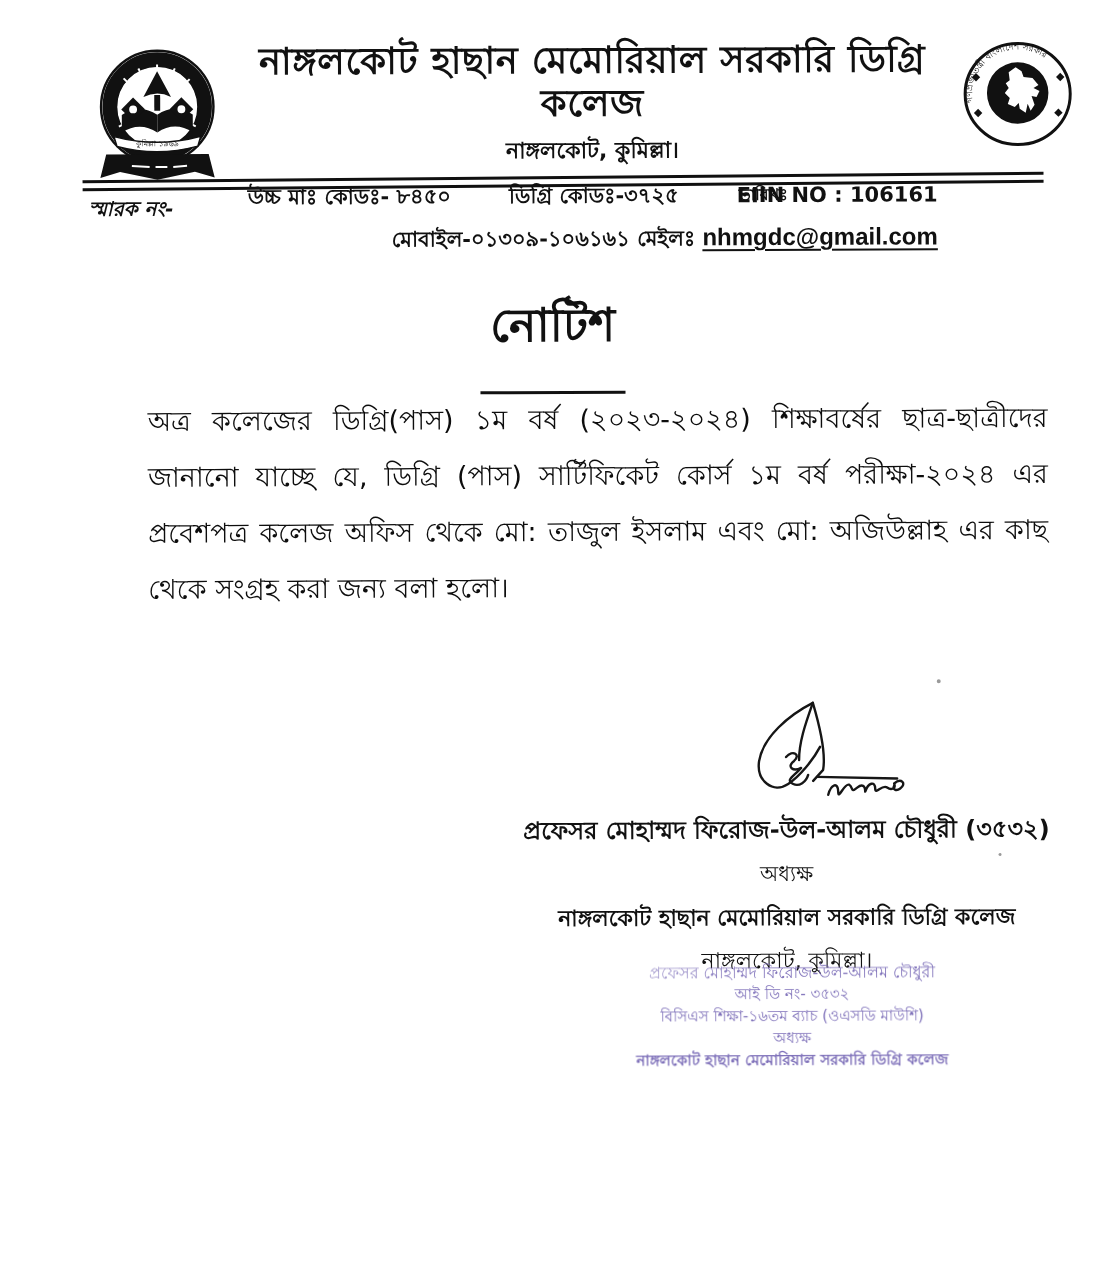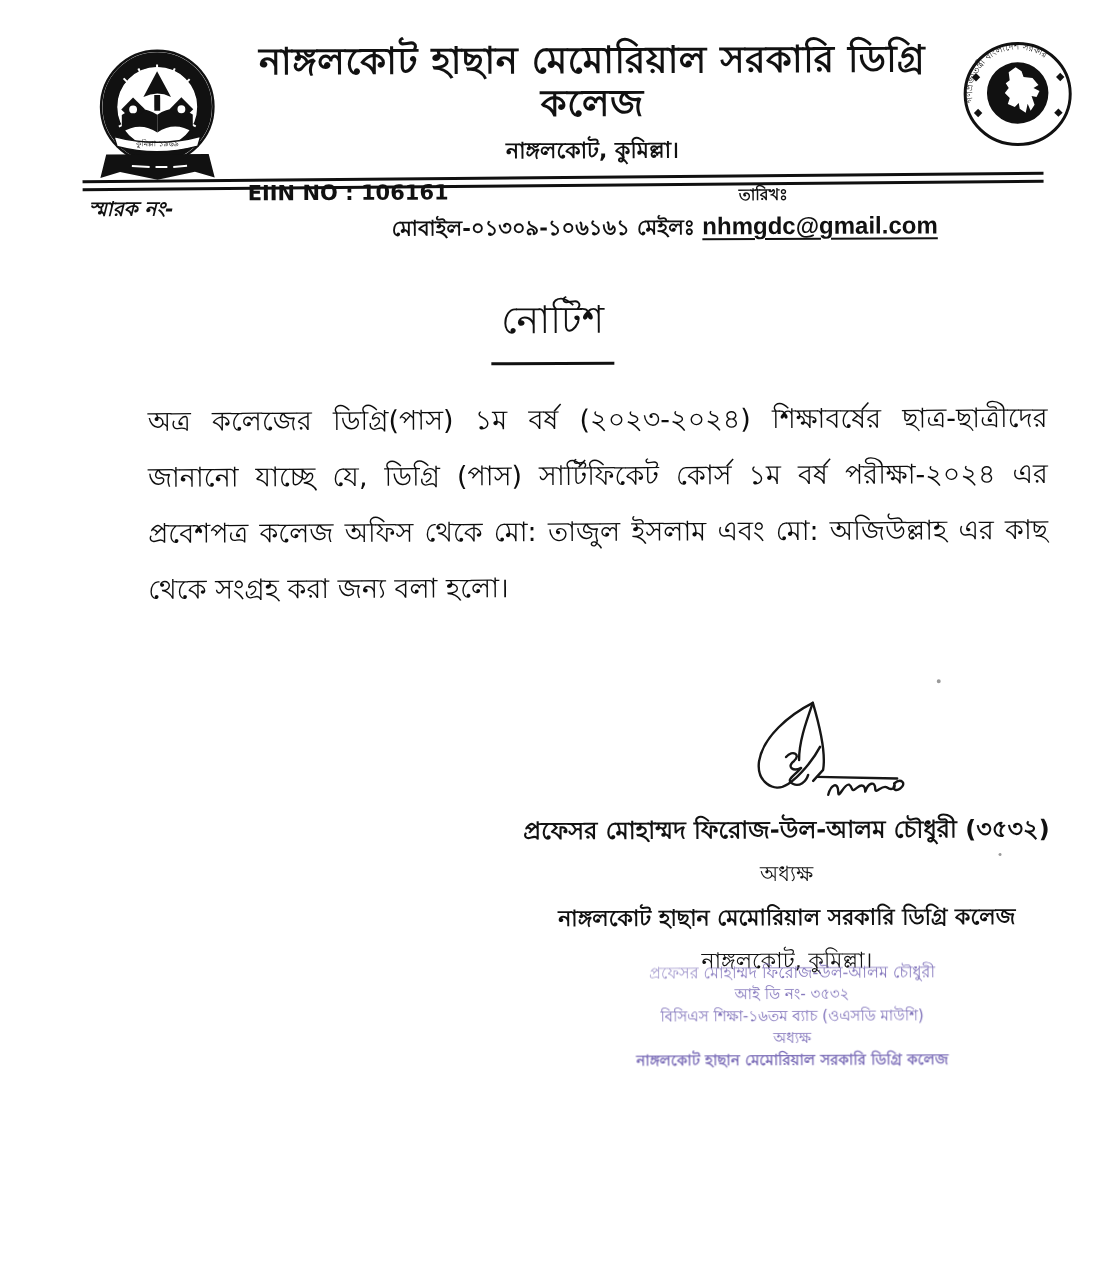--- a/index.html
+++ b/index.html
@@ -23,22 +23,22 @@
     font-family:"Liberation Sans","DejaVu Sans",sans-serif;}
   .double-rule{position:absolute;left:84px;right:62px;top:176px;height:5px;
     border-top:3px solid #101010;border-bottom:3px solid #101010;transform:rotate(-0.25deg);}
 
   
   .memo-label{position:absolute;left:90px;top:192px;font-size:20px;font-weight:bold;font-style:italic;}
   .date-label{position:absolute;left:740px;top:183px;font-size:16px;font-weight:bold;}
 
   
   .notice-title-wrap{position:absolute;left:0;width:1107px;top:290px;text-align:center;}
-  .notice-title{display:inline-block;font-size:38px;font-weight:normal;
-    border-bottom:3px solid #111;padding:0 10px 8px;}
+  .notice-title{display:inline-block;font-size:46px;font-weight:bold;
+    border-bottom:3px solid #111;padding:0 10px 25px;}
   .notice-body{position:absolute;left:148px;top:392px;width:900px;
     font-size:27px;line-height:56px;text-align:justify;color:#0d0d0d;}
 
   
   .sig-scribble{position:absolute;left:700px;top:698px;width:215px;height:115px;}
   .sig-block{position:absolute;left:460px;top:812px;width:650px;text-align:center;}
   .sig-name{font-size:24px;font-weight:bold;}
   .sig-role{font-size:21px;margin-top:7px;}
   .sig-college{font-size:22px;font-weight:bold;margin-top:7px;}
   .sig-loc{font-size:22px;margin-top:6px;}
@@ -102,20 +102,22 @@
             <line x1="72" y1="123" x2="84" y2="123"></line>
             <line x1="90" y1="123" x2="104" y2="122"></line>
           </g>
       </svg>
     </div>
 
     <div class="header-center">
       <div class="college-name">নাঙ্গলকোট হাছান মেমোরিয়াল সরকারি ডিগ্রি কলেজ</div>
       <div class="college-loc">নাঙ্গলকোট, কুমিল্লা।</div>
       <div class="codes-row">
+        <span>উচ্চ মাঃ কোডঃ- ৮৪৫০</span>
+        <span>ডিগ্রি কোডঃ-৩৭২৫</span>
         <span>EIIN NO : 106161</span>
       </div>
       <div class="contact-row">
         <span>মোবাইল-০১৩০৯-১০৬১৬১</span>
         <span>মেইলঃ</span>
         <span class="email">nhmgdc@gmail.com</span>
       </div>
     </div>
 
     <div class="seal-right">

